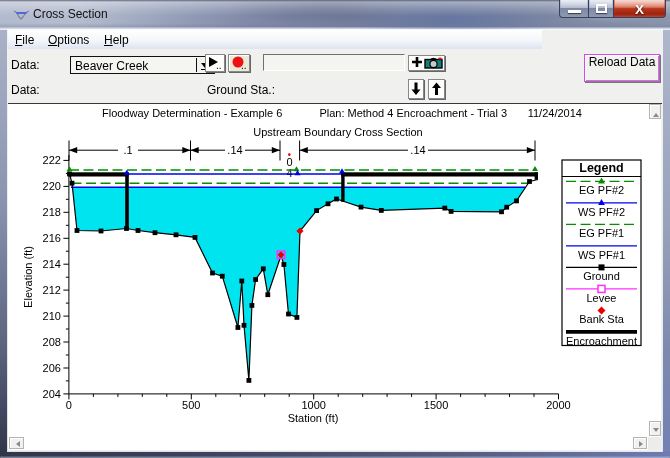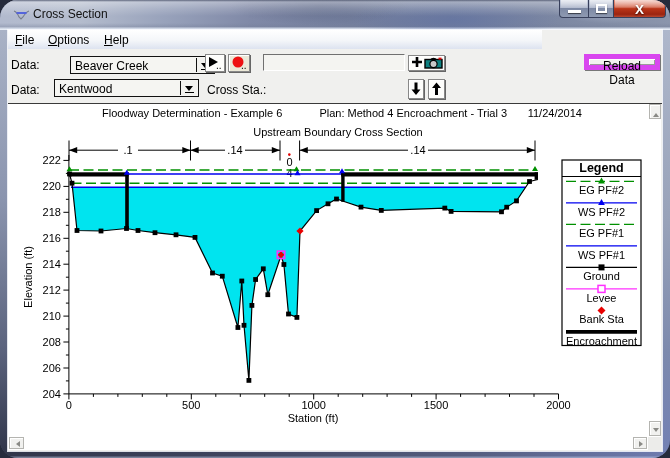--- a/index.html
+++ b/index.html
@@ -1,17 +1,17 @@
 <!DOCTYPE html>
 <html><head><meta charset="utf-8">
 <style>
 * { margin:0; padding:0; box-sizing:border-box; }
 html,body { width:670px; height:458px; overflow:hidden; }
 body { background:#262b3c; font-family:"Liberation Sans",sans-serif; position:relative; }
-.win { position:absolute; inset:0; border-radius:18px; overflow:hidden;
+.win { position:absolute; inset:0; border-radius:1px; overflow:hidden;
   background:linear-gradient(180deg,#96a0bc 0,#8b95b4 29px,#6f7894 60%,#3a4054 100%);
   box-shadow: inset 0 0 0 1px #3c4258; }
 .titlebar { position:absolute; left:0; top:0; width:670px; height:30px;
   background:
    linear-gradient(180deg, rgba(78,86,110,.85) 0, rgba(78,86,110,0) 2px),
    linear-gradient(180deg, rgba(255,255,255,.40) 1px, rgba(255,255,255,.16) 9px, rgba(255,255,255,0) 16px),
    radial-gradient(ellipse 90px 22px at 612px 8px, rgba(208,216,234,.45), rgba(208,216,234,0) 70%),
    radial-gradient(ellipse 150px 32px at 455px 20px, rgba(88,108,168,.42), rgba(88,108,168,0) 70%),
    radial-gradient(ellipse 130px 28px at 320px 6px, rgba(58,68,98,.28), rgba(58,68,98,0) 70%),
    linear-gradient(180deg, rgba(0,0,0,0) 23px, rgba(116,126,152,.35) 26.5px, #dfe6f2 29px, #eef2f8 30px),
@@ -45,22 +45,22 @@
 u { text-decoration:underline; }
 
 .lbl { position:absolute; font-size:12px; color:#000; }
 .combo { position:absolute; background:#f5f5f2; border:1px solid #111; }
 .combo .ctext { position:absolute; left:4px; top:2px; font-size:12px; color:#000; }
 .combo .cbtn { position:absolute; right:1px; top:1px; bottom:1px; width:17px; background:#f2f2ef; border-left:1px solid #111; }
 .combo .arr { position:absolute; left:3.5px; top:4.5px; width:0; height:0; border:4.5px solid transparent; border-top:5px solid #000; }
 .combo .arrline { position:absolute; left:3.5px; top:10.5px; width:9px; height:1.6px; background:#000; }
 .btn3d { position:absolute; background:#fdfdfb; border:1px solid #888;
   box-shadow: inset 1px 1px 0 #fff, 1px 1px 0 #666; }
-.reload { position:absolute; left:576px; top:24px; width:76px; height:16px; background:#f2f2ef;
-  border:5px solid #d946ef; box-shadow:inset 1px 1px 0 #fff, inset -1px -1px 0 #9a9a9a, 1px 1px 0 #777;
+.reload { position:absolute; left:576px; top:24px; width:76px; height:28px; background:#f2f2ef;
+  border:1px solid #d946ef; box-shadow:inset 1px 1px 0 #fff, inset -1px -1px 0 #9a9a9a, 1px 1px 0 #777;
   font-size:12px; text-align:center; color:#000; line-height:14px; }
 .field { position:absolute; left:255px; top:24px; width:142px; height:17px; background:#f4f4f1;
   border-top:1.5px solid #707070; border-left:1.5px solid #707070; border-right:1px solid #fff; border-bottom:1px solid #fff; }
 .topline { position:absolute; left:0; top:73px; width:654px; height:1px; background:#3a3a3a; }
 .plot { position:absolute; left:0; top:74px; width:640px; height:333px; background:#fff; }
 
 .vsb { position:absolute; left:640px; top:74px; width:13px; height:333px; background:#fff; }
 .hsb { position:absolute; left:0; top:407px; width:640px; height:13px; background:#fff; }
 .corner { position:absolute; left:640px; top:407px; width:13px; height:13px; background:#ececea; }
 .sbtn { position:absolute; background:#f1f1ef; border:1px solid #b4b4b0; box-shadow:inset 1px 1px 0 #fff; }
@@ -124,28 +124,21 @@
       <path d="M3,6 h10 M8,1 v10" stroke="#000" stroke-width="2.6"></path>
       <rect x="16" y="3.5" width="17" height="8.5" fill="#0e8080" stroke="#000" stroke-width="1.4"></rect>
       <path d="M21,3.5 a4,3.6 0 0 1 7,0 z" fill="#000"></path>
       <circle cx="24.5" cy="8" r="3.6" fill="#c9c9c9" stroke="#000" stroke-width="1.2"></circle>
       <rect x="29.5" y="1.6" width="3" height="2" fill="#e01010"></rect>
     </svg>
   </div>
   <div class="reload">Reload Data</div>
 
   <div class="lbl" style="left:3px; top:53px;">Data:</div>
-  <div class="combo" style="left:46px; top:49px; width:145px; height:18px;">
-    <div class="ctext">Kentwood</div>
-    <div class="cbtn">
-          <div class="arr"></div>
-          <div class="arrline"></div>
-        </div>
-  </div>
-  <div class="lbl" style="left:199px; top:53px;">Cross Sta.:</div>
+  <div class="lbl" style="left:199px; top:53px;">Ground Sta.:</div>
   <div class="btn3d" style="left:400px; top:49px; width:16px; height:20px;"><svg width="14" height="18" viewBox="0 0 14 18">
           <path d="M7,15 L2.5,9.5 L5.5,9.5 L5.5,2.5 L8.5,2.5 L8.5,9.5 L11.5,9.5 Z" fill="#000"></path>
         </svg></div>
   <div class="btn3d" style="left:420px; top:49px; width:17px; height:20px;"><svg width="15" height="18" viewBox="0 0 15 18">
           <path d="M7.5,2.5 L12,8 L9,8 L9,15 L6,15 L6,8 L3,8 Z" fill="#000"></path>
         </svg></div>
 
   <div class="topline"></div>
   <div class="plot"></div>
   <div class="vsb"></div>

